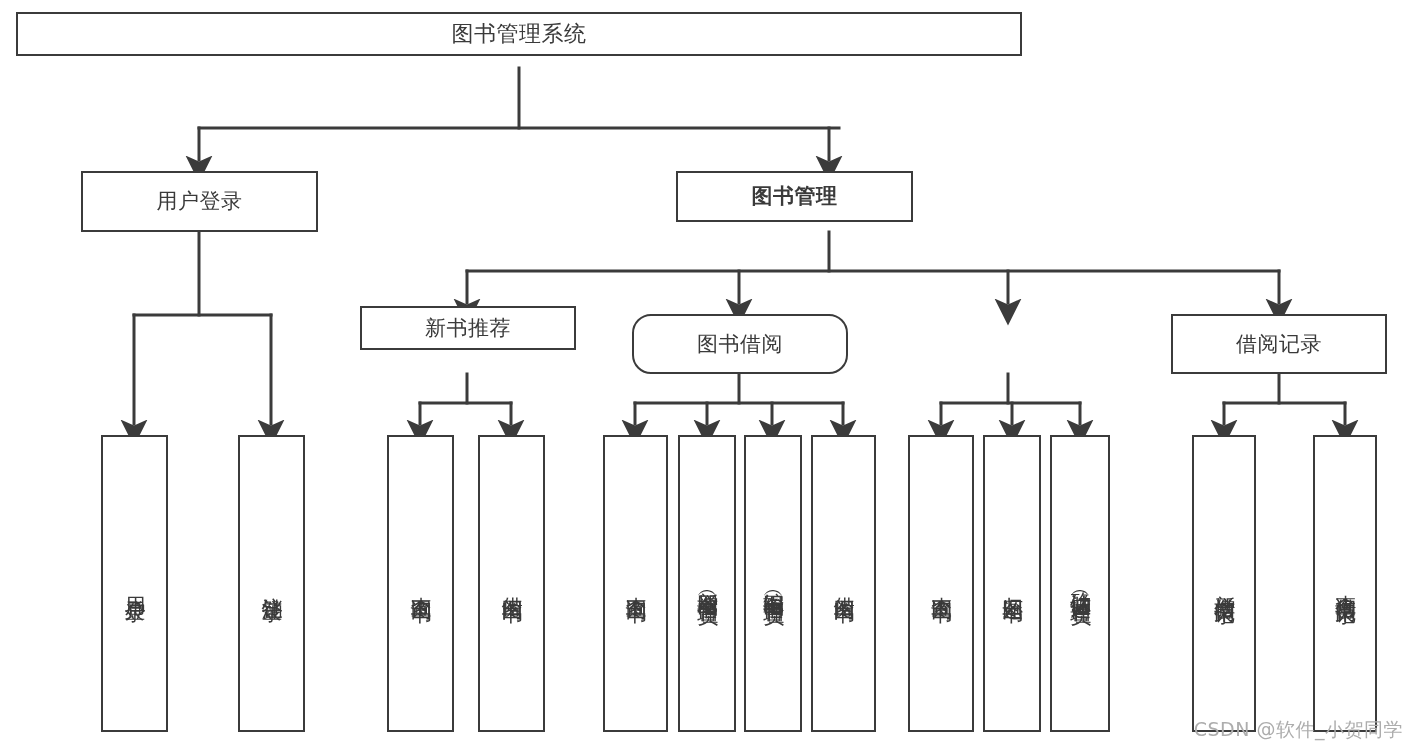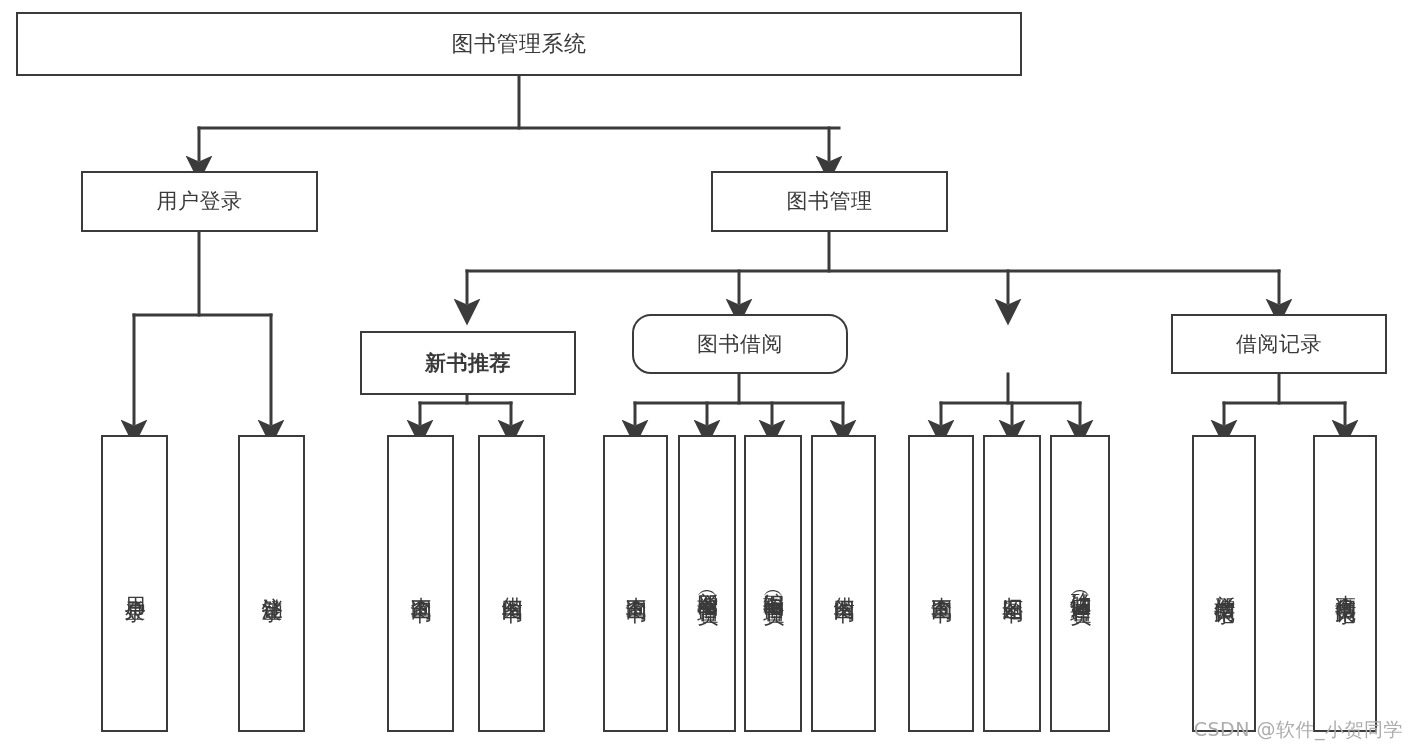--- a/index.html
+++ b/index.html
@@ -106,32 +106,32 @@
       <path d="M1012,403 L1012,424" marker-end="url(#arrow)"></path>
       <path d="M1080,403 L1080,424" marker-end="url(#arrow)"></path>
 
       <path d="M1279,374 L1279,403"></path>
       <path d="M1224,403 L1345,403"></path>
       <path d="M1224,403 L1224,424" marker-end="url(#arrow)"></path>
       <path d="M1345,403 L1345,424" marker-end="url(#arrow)"></path>
     </g>
   </svg>
 
-  <div class="node root" style="left:16px; top:12px; width:1006px; height:64px;">
+  <div class="node root" style="left:16px; top:12px; width:1006px; height:44px;">
     <span class="cap">图书管理系统</span>
   </div>
 
   <div class="node" style="left:81px; top:171px; width:237px; height:61px;">
     <span class="cap">用户登录</span>
   </div>
-  <div class="node" style="left:711px; top:171px; width:237px; height:61px;">
+  <div class="node" style="left:676px; top:171px; width:237px; height:51px;font-weight:bold;">
     <span class="cap">图书管理</span>
   </div>
 
-  <div class="node" style="left:360px; top:331px; width:216px; height:64px;font-weight:bold;">
+  <div class="node" style="left:360px; top:306px; width:216px; height:44px;">
     <span class="cap">新书推荐</span>
   </div>
   <div class="node" style="left:632px; top:314px; width:216px; height:60px;border-radius:19px;">
     <span class="cap">图书借阅</span>
   </div>
   <div class="node" style="left:1171px; top:314px; width:216px; height:60px;">
     <span class="cap">借阅记录</span>
   </div>
 
   <div class="node leaf" style="left:101px; top:435px; width:67px; height:297px;">

